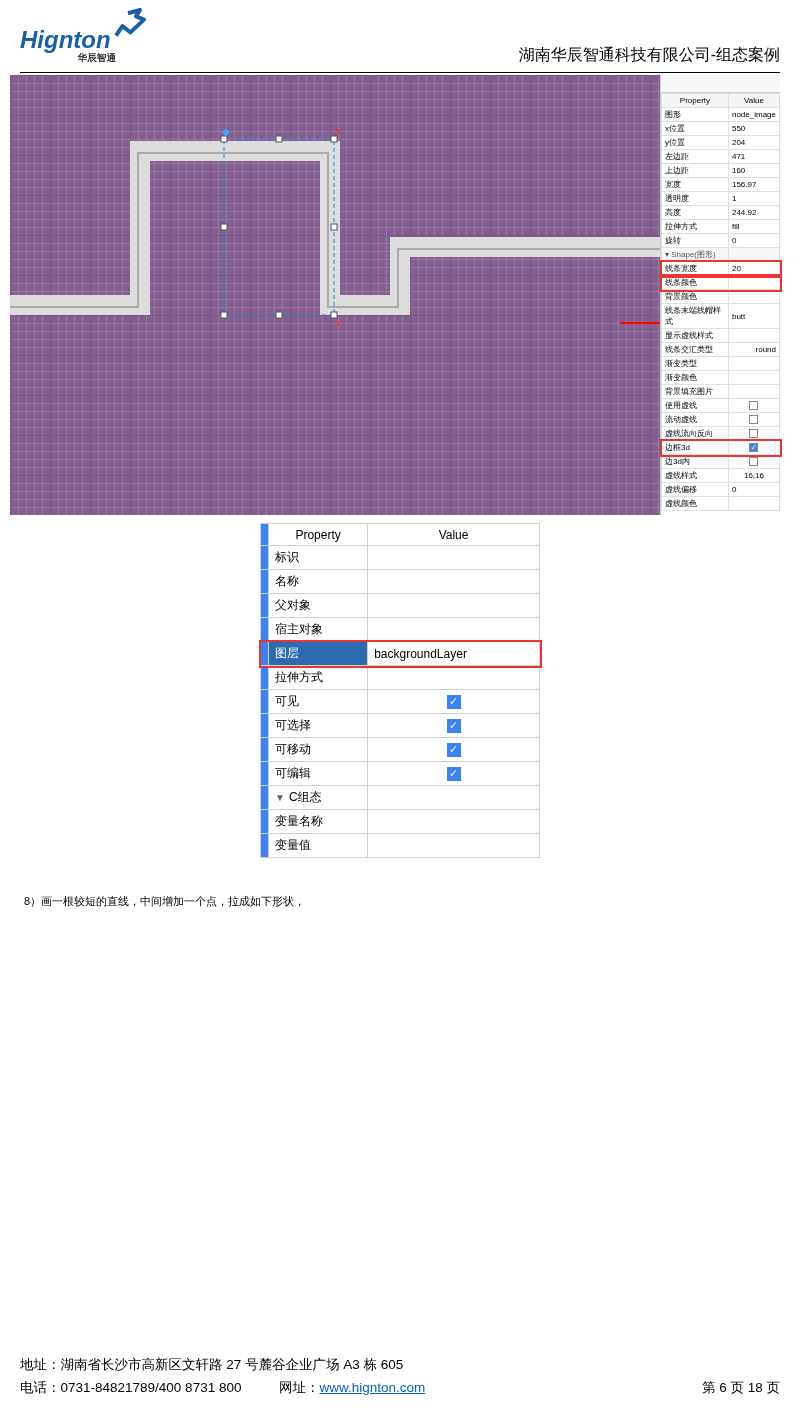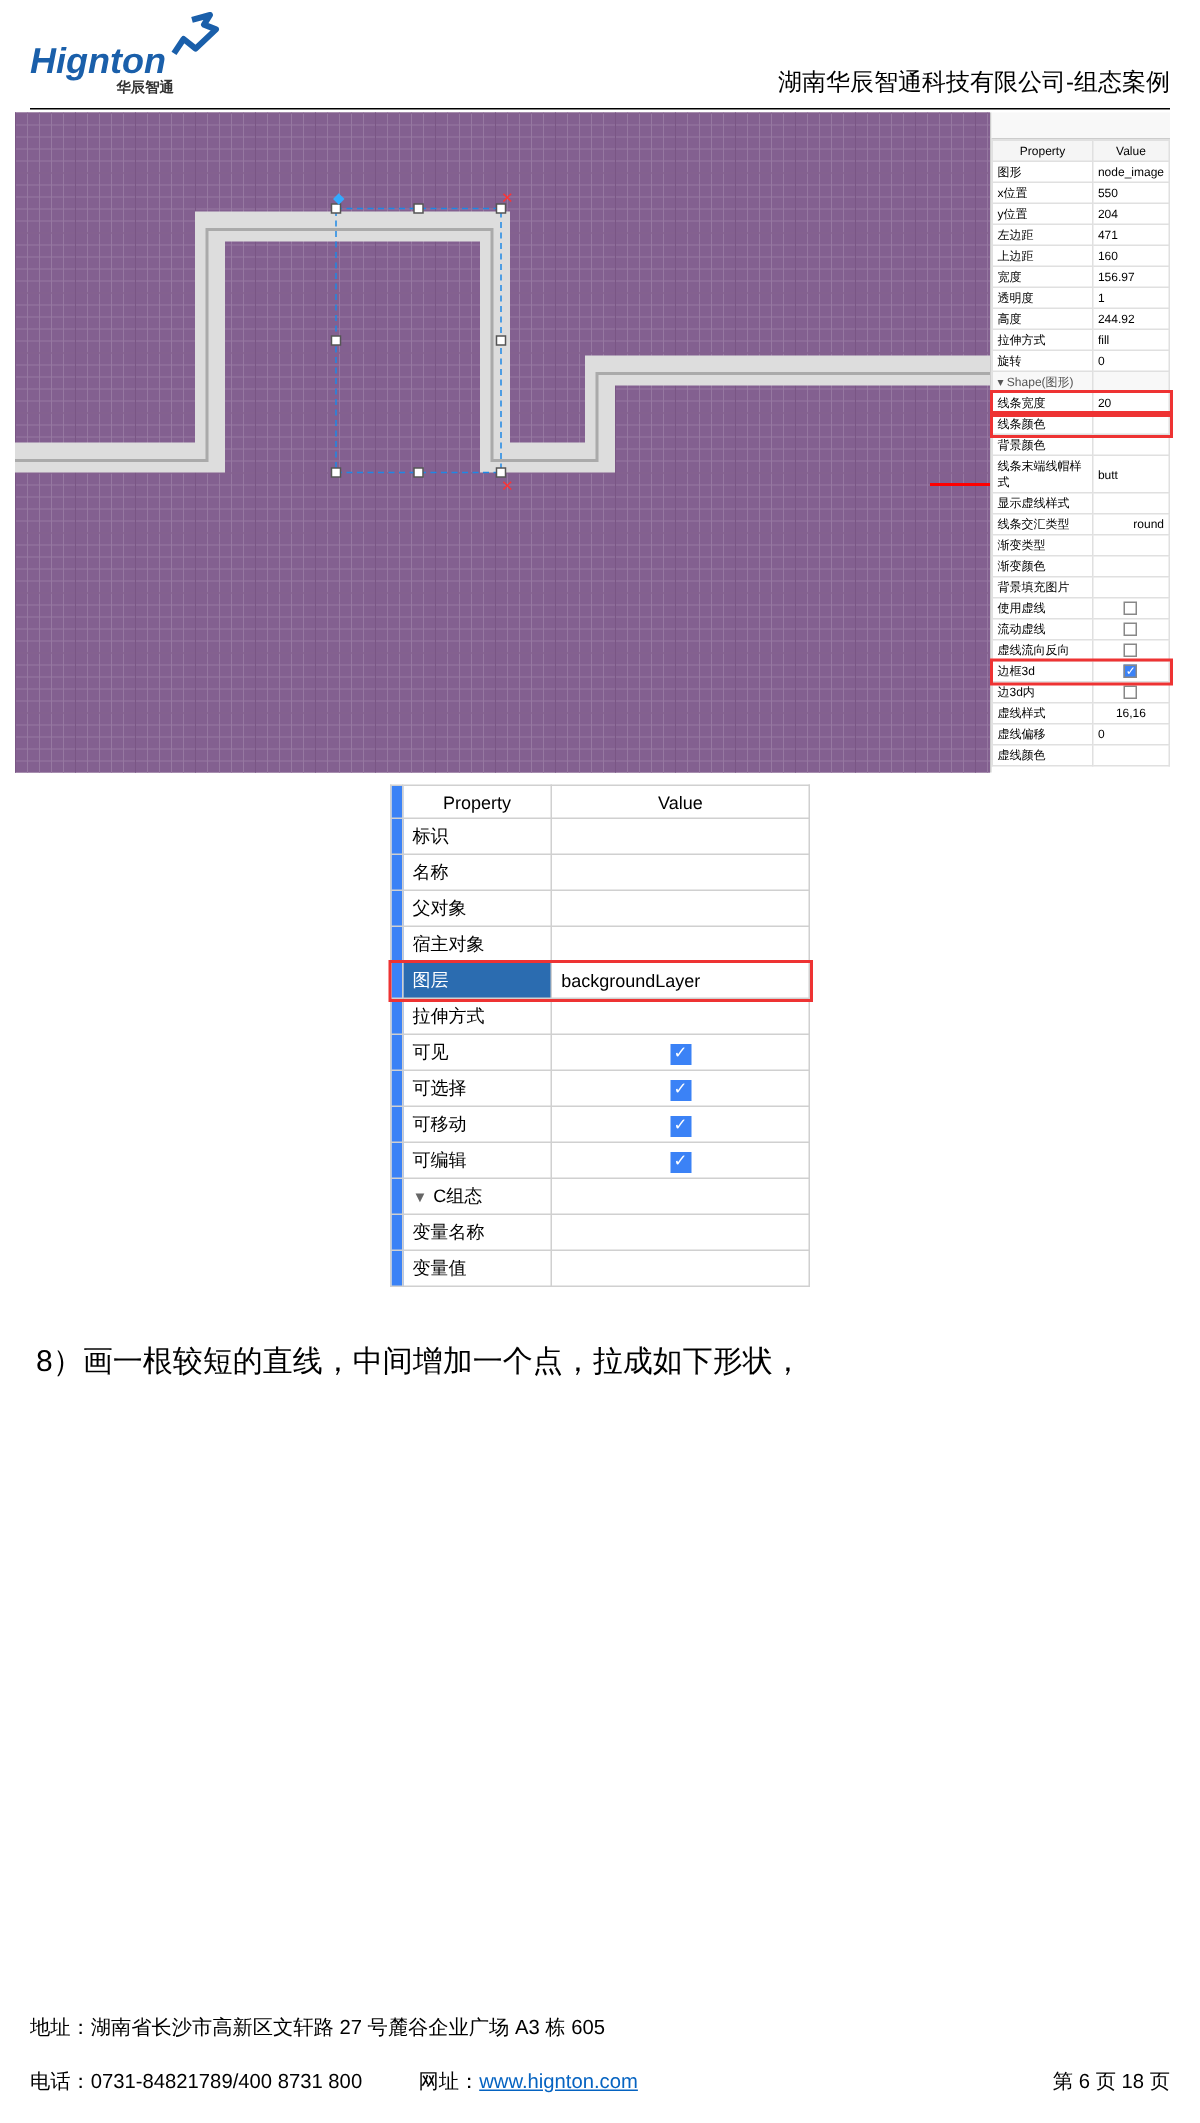--- a/index.html
+++ b/index.html
@@ -31,23 +31,23 @@
   .red-box { outline: 2px solid #e33; }
   .center-table-wrap { display:flex; justify-content:center; margin-top:8px; }
   .center-table { border-collapse:collapse; width:280px; font-size:12px; }
   .center-table th, .center-table td { border:1px solid #d0d0d0; padding:3px 6px; text-align:left; font-weight:normal; height:22px;}
   .center-table th { text-align:center; background:#fff;}
   .center-table .left-stripe { width:8px; background:#3b82f6; padding:0;}
   .center-table .highlight-row td.keycell { background:#2b6cb0; color:#fff; }
   .center-table .highlight-row { outline:2px solid #e33;margin-left:35px;}
   .center-table .chk { display:inline-block; width:14px; height:14px; background:#3b82f6; color:#fff; font-size:11px; text-align:center; line-height:13px; }
   .center-table .section-arrow { color:#666; font-size:10px; margin-right:4px;}
-  .body-text { font-size:20px; margin:36px 0 0 4px;}
+  .body-text { font-size:11px; margin:36px 0 0 4px;}
   .footer { position:absolute; bottom:18px; left:20px; right:20px; font-size:13.5px; display:flex; flex-wrap:wrap;}
-  .footer .line1 { width:100%; margin-bottom:18px;}
+  .footer .line1 { width:100%; margin-bottom:5px;}
   .footer .url { color:#0563c1; text-decoration:underline;}
   .footer .pagenum { position:absolute; right:0; bottom:0; font-size:13.5px;}
 </style>
 </head>
 <body>
 
 <div class="page">
   <div class="header">
     <div class="logo">
       <svg viewBox="0 0 200 70">

